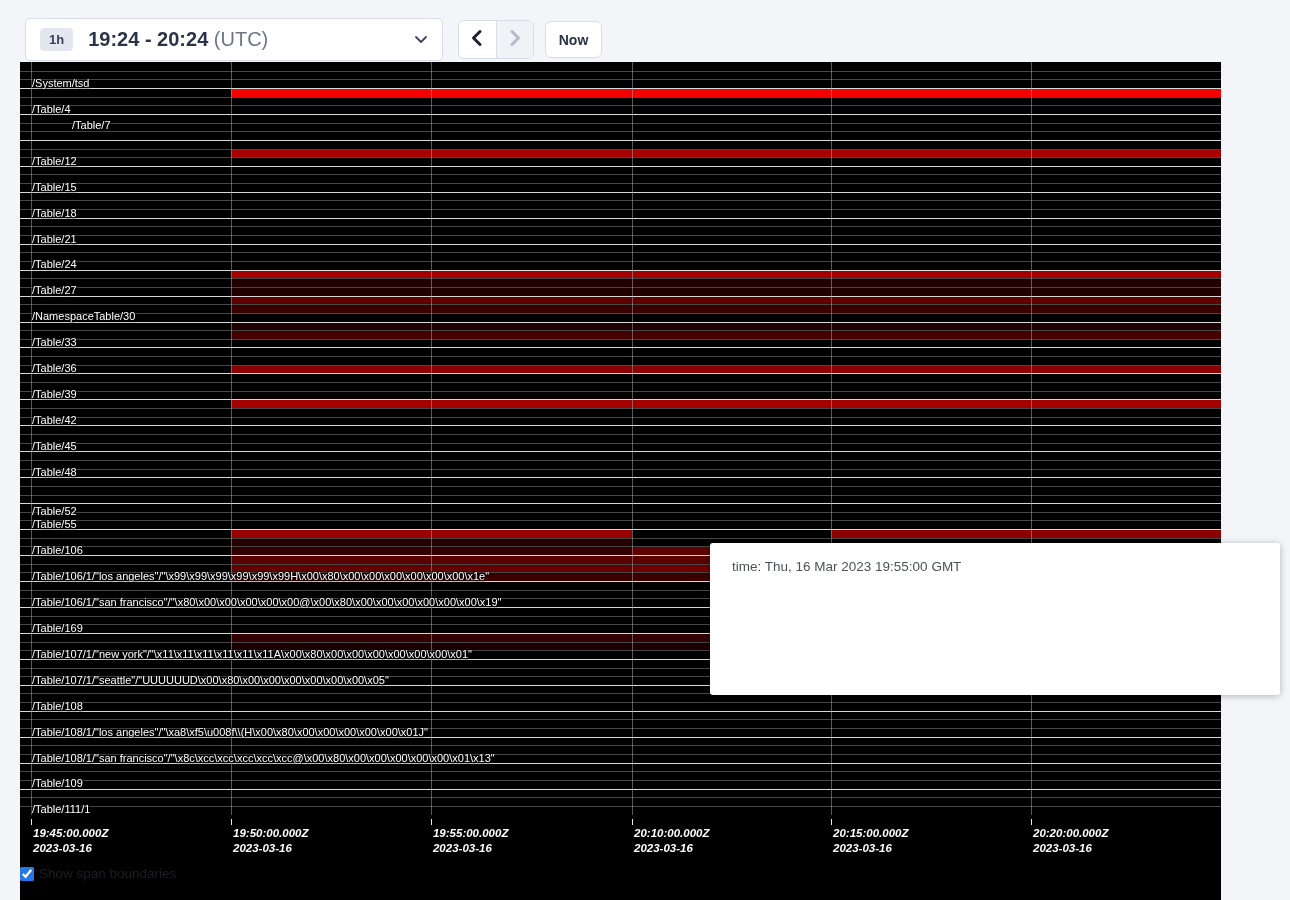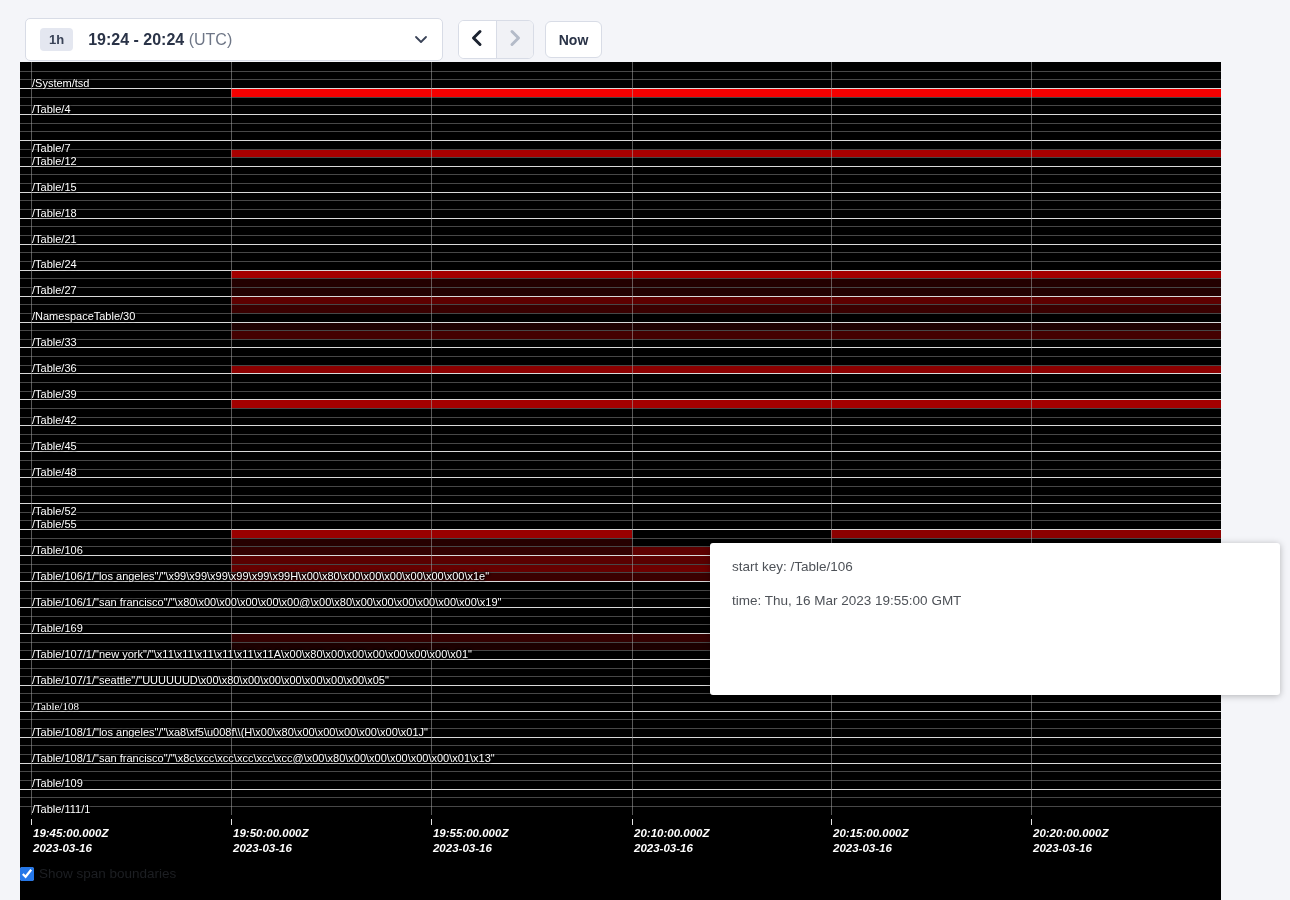--- a/index.html
+++ b/index.html
@@ -13,21 +13,21 @@
   
   .time-selector {
     position:absolute; left:25px; top:18px; width:418px; height:43px;
     background:#fff; border:1px solid #d8dce6; border-radius:5px;
     display:flex; align-items:center; padding:0 14px; cursor:pointer;
   }
   .chip {
     background:#e4e7f0; color:#3a4357; font-weight:bold; font-size:13px;
     padding:4px 9px; border-radius:4px; margin-right:15px;
   }
-  .range-text { font-size:16px; font-weight:bold; color:#2a3347; white-space:nowrap; }
+  .range-text { font-size:20px; font-weight:bold; color:#2a3347; white-space:nowrap; }
   .utc { color:#6e7686; font-weight:normal; }
   .dd-chevron { margin-left:auto; display:flex; align-items:center; }
   .nav-group {
     position:absolute; left:458px; top:20px; width:76px; height:39px;
     display:flex; border:1px solid #d8dce6; border-radius:6px; overflow:hidden; background:#fff;
   }
   .nav-group button {
     flex:1; border:none; background:#fff; display:flex; align-items:center; justify-content:center;
     cursor:pointer; padding:0;
   }
@@ -232,21 +232,21 @@
       <div class="hm-grid" style="left: 0.916%;"></div>
       <div class="hm-grid" style="left: 17.57%;"></div>
       <div class="hm-grid" style="left: 34.22%;"></div>
       <div class="hm-grid" style="left: 50.96%;"></div>
       <div class="hm-grid" style="left: 67.53%;"></div>
       <div class="hm-grid" style="left: 84.18%;"></div>
     </div>
   <div id="hm-labels">
       <div class="hm-label" style="top: 15.8px;">/System/tsd</div>
       <div class="hm-label" style="top: 41.75px;">/Table/4</div>
-      <div class="hm-label" style="top: 81px;">/Table/7</div>
+      <div class="hm-label" style="top: 58px; margin-left: 40px;">/Table/7</div>
       <div class="hm-label" style="top: 93.65px;">/Table/12</div>
       <div class="hm-label" style="top: 119.6px;">/Table/15</div>
       <div class="hm-label" style="top: 145.55px;">/Table/18</div>
       <div class="hm-label" style="top: 171.5px;">/Table/21</div>
       <div class="hm-label" style="top: 197.45px;">/Table/24</div>
       <div class="hm-label" style="top: 223.4px;">/Table/27</div>
       <div class="hm-label" style="top: 249.35px;">/NamespaceTable/30</div>
       <div class="hm-label" style="top: 275.3px;">/Table/33</div>
       <div class="hm-label" style="top: 301.25px;">/Table/36</div>
       <div class="hm-label" style="top: 327.2px;">/Table/39</div>
@@ -254,21 +254,21 @@
       <div class="hm-label" style="top: 379.1px;">/Table/45</div>
       <div class="hm-label" style="top: 405.05px;">/Table/48</div>
       <div class="hm-label" style="top: 444px;">/Table/52</div>
       <div class="hm-label" style="top: 456.95px;">/Table/55</div>
       <div class="hm-label" style="top: 482.9px;">/Table/106</div>
       <div class="hm-label" style="top: 508.85px;">/Table/106/1/"los angeles"/"\x99\x99\x99\x99\x99\x99H\x00\x80\x00\x00\x00\x00\x00\x00\x1e"</div>
       <div class="hm-label" style="top: 534.8px;">/Table/106/1/"san francisco"/"\x80\x00\x00\x00\x00\x00@\x00\x80\x00\x00\x00\x00\x00\x00\x19"</div>
       <div class="hm-label" style="top: 560.75px;">/Table/169</div>
       <div class="hm-label" style="top: 586.7px;">/Table/107/1/"new york"/"\x11\x11\x11\x11\x11\x11A\x00\x80\x00\x00\x00\x00\x00\x00\x01"</div>
       <div class="hm-label" style="top: 612.65px;">/Table/107/1/"seattle"/"UUUUUUD\x00\x80\x00\x00\x00\x00\x00\x00\x05"</div>
-      <div class="hm-label" style="top: 638.6px; font-family: Liberation Serif, serif;">/Table/108</div>
+      <div class="hm-label" style="top: 638.6px;">/Table/108</div>
       <div class="hm-label" style="top: 664.55px;">/Table/108/1/"los angeles"/"\xa8\xf5\u008f\\(H\x00\x80\x00\x00\x00\x00\x00\x01J"</div>
       <div class="hm-label" style="top: 690.5px;">/Table/108/1/"san francisco"/"\x8c\xcc\xcc\xcc\xcc\xcc@\x00\x80\x00\x00\x00\x00\x00\x01\x13"</div>
       <div class="hm-label" style="top: 716.45px;">/Table/109</div>
       <div class="hm-label" style="top: 742.4px;">/Table/111/1</div>
     </div>
   <div class="axis" id="hm-axis">
       <div class="axis-tickmark" style="left: calc(0.916%);"></div>
       <div class="axis-tick" style="left: calc(0.916% + 2px);">
         <span>19:45:00.000Z</span>
         <span>2023-03-16</span>
@@ -295,20 +295,19 @@
       </div>
       <div class="axis-tickmark" style="left: calc(84.18%);"></div>
       <div class="axis-tick" style="left: calc(84.18% + 2px);">
         <span>20:20:00.000Z</span>
         <span>2023-03-16</span>
       </div>
     </div>
 </div>
 
 <div class="hm-tooltip">
-  <div class="tline">start key: /Table/106</div>
   <div class="tline">time: Thu, 16 Mar 2023 19:55:00 GMT</div>
 </div>
 
 <label class="footer-check">
   <input type="checkbox" checked="" style="">
   <span class="cb-label">Show span boundaries</span>
 </label>
 
 </body></html>

